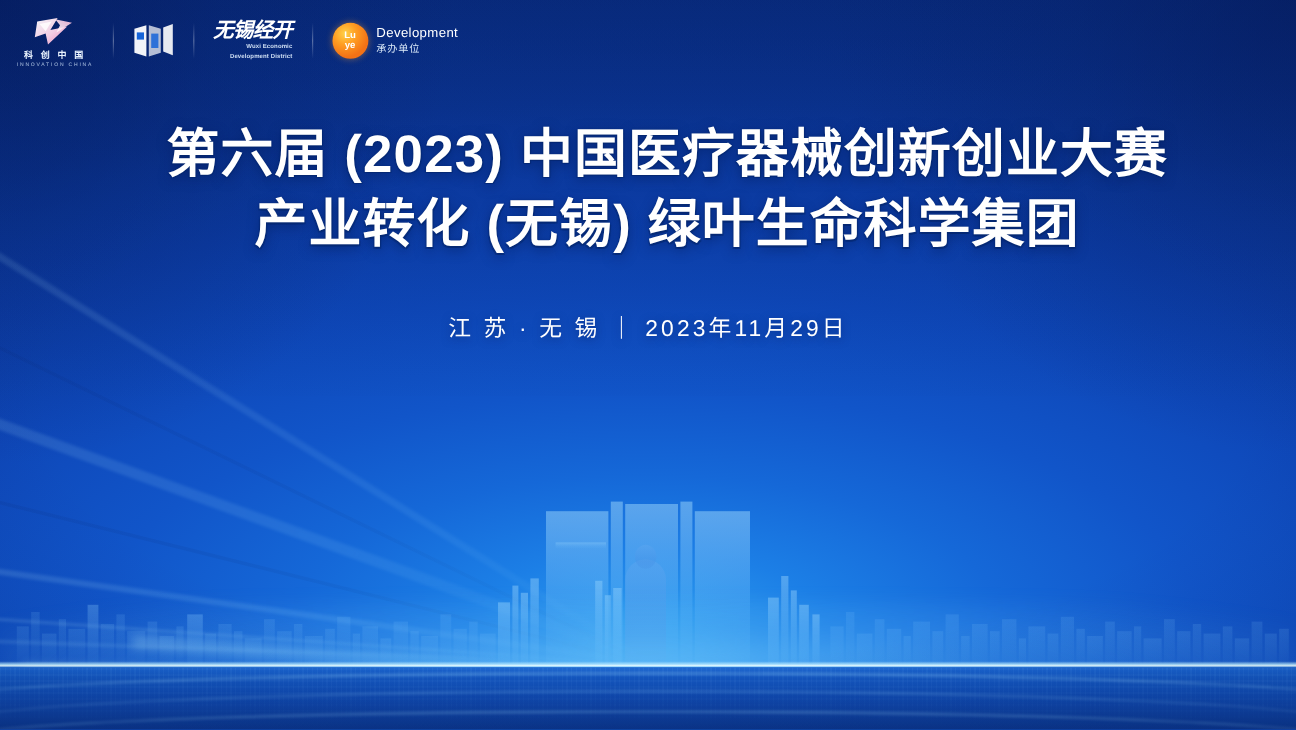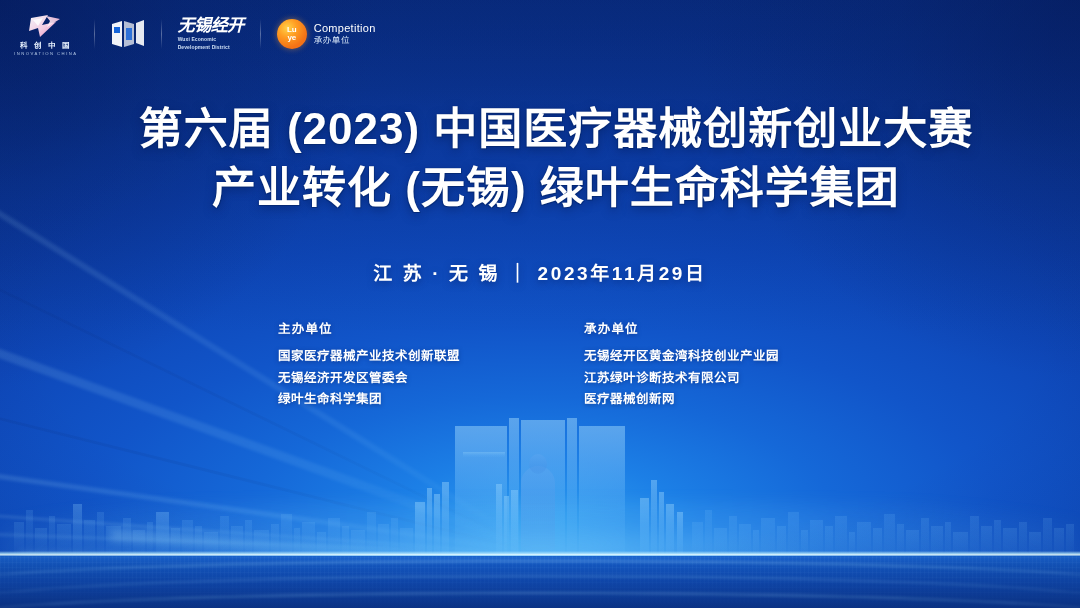--- a/index.html
+++ b/index.html
@@ -193,21 +193,21 @@
   .lg2-cn {
     font-size: 12.5px; font-weight: 700; color: #ffffff; line-height: 1;
     letter-spacing: .4px; white-space: nowrap;
   }
   .lg2-en {
     font-size: 4.6px; color: rgba(220,238,255,0.85); line-height: 1;
     letter-spacing: .15px; white-space: nowrap;
   }
 
   
-  .lg3 { display: flex; flex-direction: column; align-items: flex-start; gap: 2px; }
+  .lg3 { display: flex; flex-direction: column; align-items: flex-end; gap: 2px; }
   .lg3-mark {
     font-size: 17px; font-weight: 700; color: #ffffff; line-height: 1;
     letter-spacing: -.5px; font-style: italic; white-space: nowrap;
   }
   .lg3-en1, .lg3-en2 {
     font-size: 5px; font-weight: 700; color: rgba(225,240,255,0.9);
     line-height: 1.25; letter-spacing: .1px; white-space: nowrap;
   }
 
   
@@ -245,21 +245,21 @@
     white-space: nowrap;
     padding-left: 32px;
   }
 
   .subline {
     position: absolute;
     left: 0; right: 0; top: 258px;
     text-align: center;
     z-index: 6;
     font-size: 19px;
-    font-weight: 700;
+    font-weight: 400;
     color: #ffffff;
     letter-spacing: 2.6px;
     text-shadow: 0 2px 7px rgba(5,30,95,0.55);
     white-space: nowrap;
   }
 
   
   .orgs {
     position: absolute;
     left: 0; right: 0; top: 318px;
@@ -468,42 +468,28 @@
     </div>
 
     <div class="logo-sep"></div>
 
     <div class="logo-unit">
       <div class="lg4-badge">
         <span class="lg4-lu">Lu</span>
         <span class="lg4-ye">ye</span>
       </div>
       <div class="lg4-txt">
-        <div class="lg4-en">Competition</div>
+        <div class="lg4-en">Development</div>
         <div class="lg4-cn">承办单位</div>
       </div>
     </div>
 
   </div>
 
   <div class="headline">
     <div class="h-line">第六届 (2023) 中国医疗器械创新创业大赛</div>
     <div class="h-line">产业转化 (无锡) 绿叶生命科学集团</div>
   </div>
 
   <div class="subline">江 苏 · 无 锡 ｜ 2023年11月29日</div>
 
-  <div class="orgs">
-    <div class="org-col">
-      <div class="org-head">主办单位</div>
-      <div class="org-item">国家医疗器械产业技术创新联盟</div>
-      <div class="org-item">无锡经济开发区管委会</div>
-      <div class="org-item">绿叶生命科学集团</div>
-    </div>
-    <div class="org-col">
-      <div class="org-head">承办单位</div>
-      <div class="org-item">无锡经开区黄金湾科技创业产业园</div>
-      <div class="org-item">江苏绿叶诊断技术有限公司</div>
-      <div class="org-item">医疗器械创新网</div>
-    </div>
-  </div>
 
 </div>
 
 </body></html>

